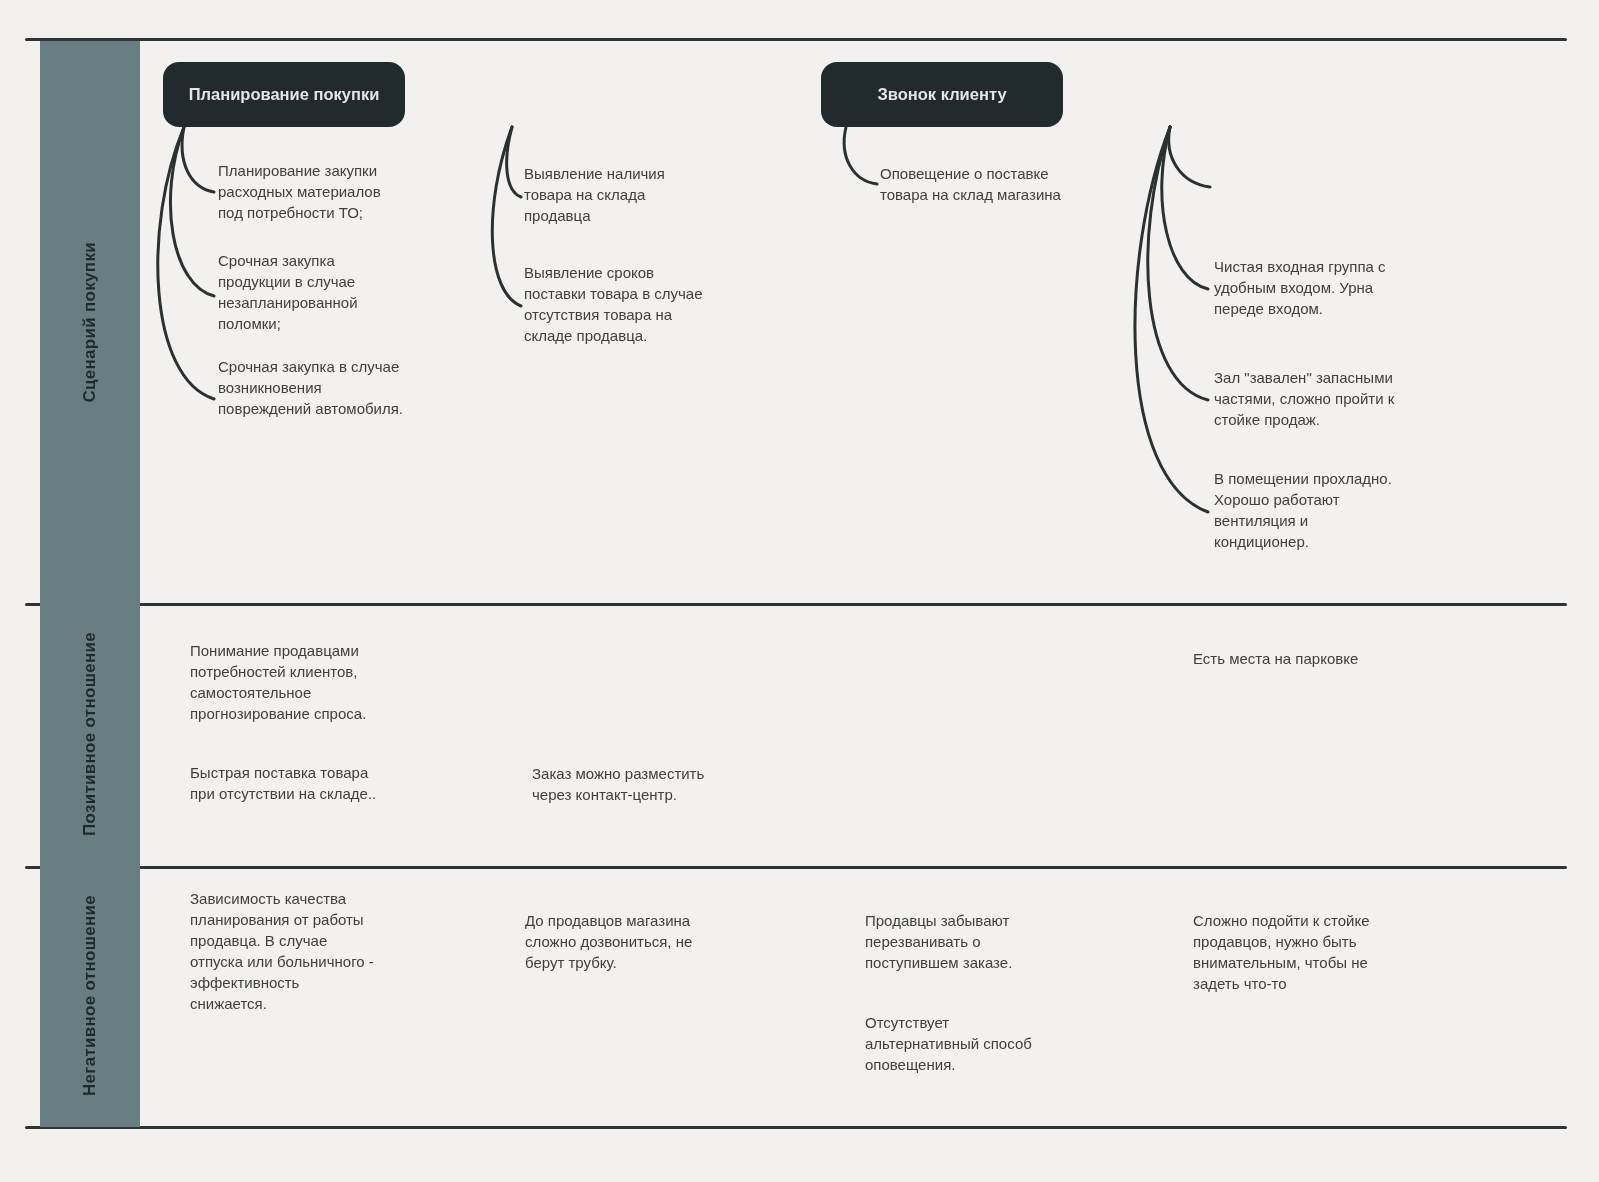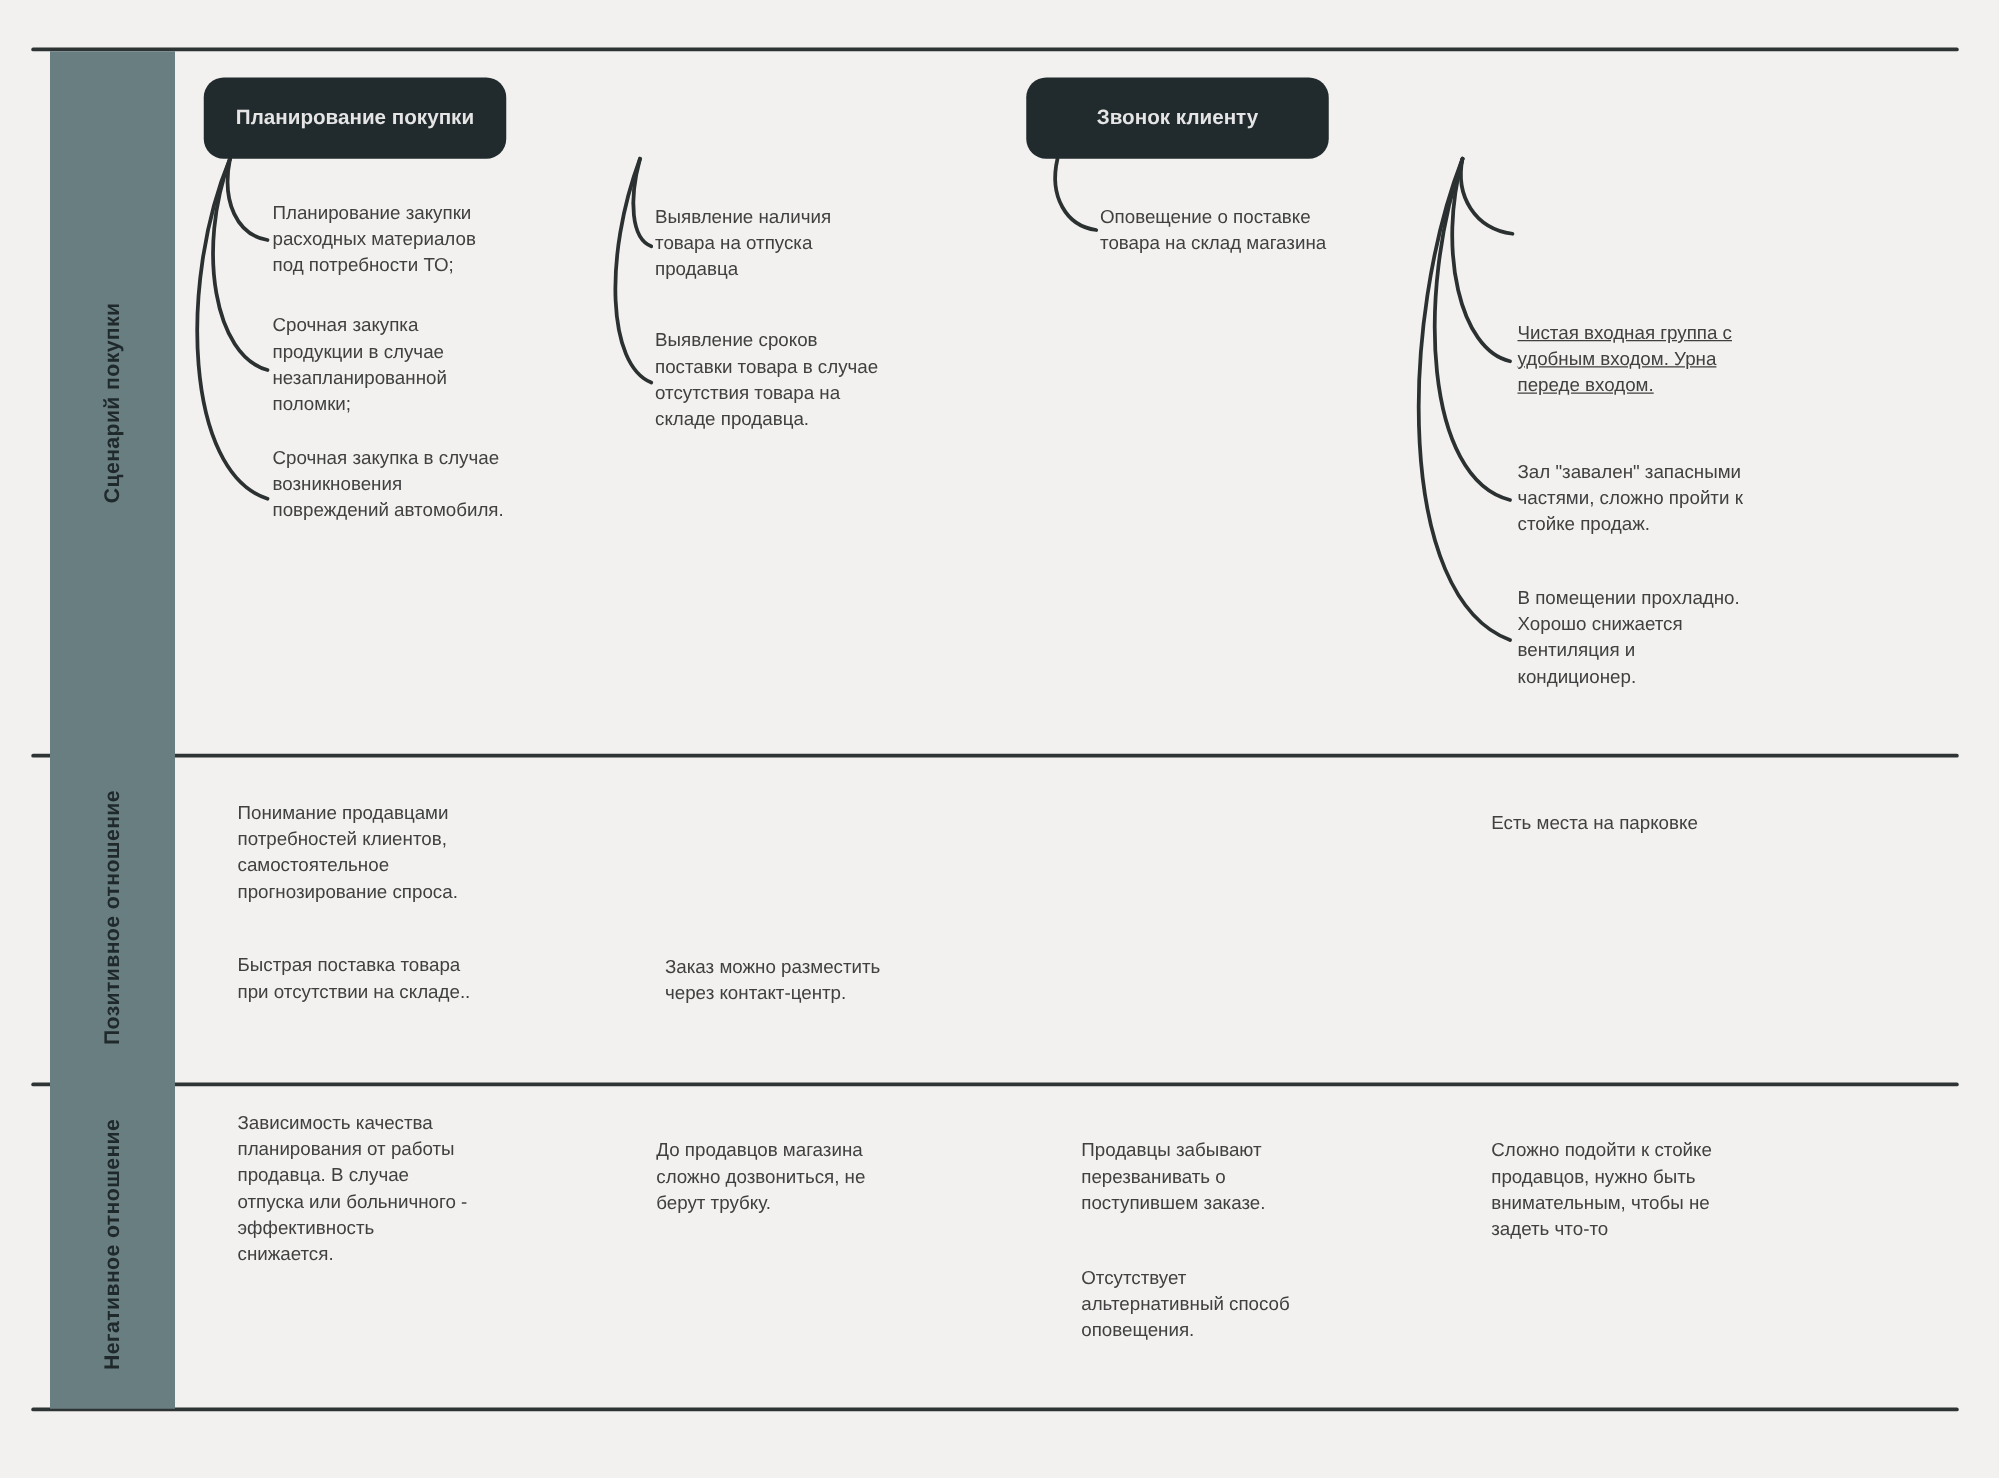--- a/index.html
+++ b/index.html
@@ -120,28 +120,28 @@
     <span>Планирование покупки</span>
   </div>
   <div class="stage-box" style="left:821px;">
     <span>Звонок клиенту</span>
   </div>
 
   <div class="note" style="left:218px; top:160px; width:180px;">Планирование закупки расходных материалов под потребности ТО;</div>
   <div class="note" style="left:218px; top:250px; width:180px;">Срочная закупка продукции в случае незапланированной поломки;</div>
   <div class="note" style="left:218px; top:356px; width:195px;">Срочная закупка в случае возникновения повреждений автомобиля.</div>
 
-  <div class="note" style="left:524px; top:163px; width:165px;">Выявление наличия товара на отпуска продавца</div>
+  <div class="note" style="left:524px; top:163px; width:165px;">Выявление наличия товара на склада продавца</div>
   <div class="note" style="left:524px; top:262px; width:190px;">Выявление сроков поставки товара в случае отсутствия товара на складе продавца.</div>
 
   <div class="note" style="left:880px; top:163px; width:190px;">Оповещение о поставке товара на склад магазина</div>
 
-  <div class="note" style="left:1214px; top:256px; width:185px;text-decoration:underline;">Чистая входная группа с удобным входом. Урна переде входом.</div>
+  <div class="note" style="left:1214px; top:256px; width:185px;">Чистая входная группа с удобным входом. Урна переде входом.</div>
   <div class="note" style="left:1214px; top:367px; width:200px;">Зал "завален" запасными частями, сложно пройти к стойке продаж.</div>
-  <div class="note" style="left:1214px; top:468px; width:180px;">В помещении прохладно. Хорошо снижается вентиляция и кондиционер.</div>
+  <div class="note" style="left:1214px; top:468px; width:180px;">В помещении прохладно. Хорошо работают вентиляция и кондиционер.</div>
 
   <div class="note" style="left:190px; top:640px; width:180px;">Понимание продавцами потребностей клиентов, самостоятельное прогнозирование спроса.</div>
   <div class="note" style="left:190px; top:762px; width:190px;">Быстрая поставка товара при отсутствии на складе..</div>
 
   <div class="note" style="left:532px; top:763px; width:180px;">Заказ можно разместить через контакт-центр.</div>
 
   <div class="note" style="left:1193px; top:648px; width:220px;">Есть места на парковке</div>
 
   <div class="note" style="left:190px; top:888px; width:185px;">Зависимость качества планирования от работы продавца. В случае отпуска или больничного - эффективность снижается.</div>
 

